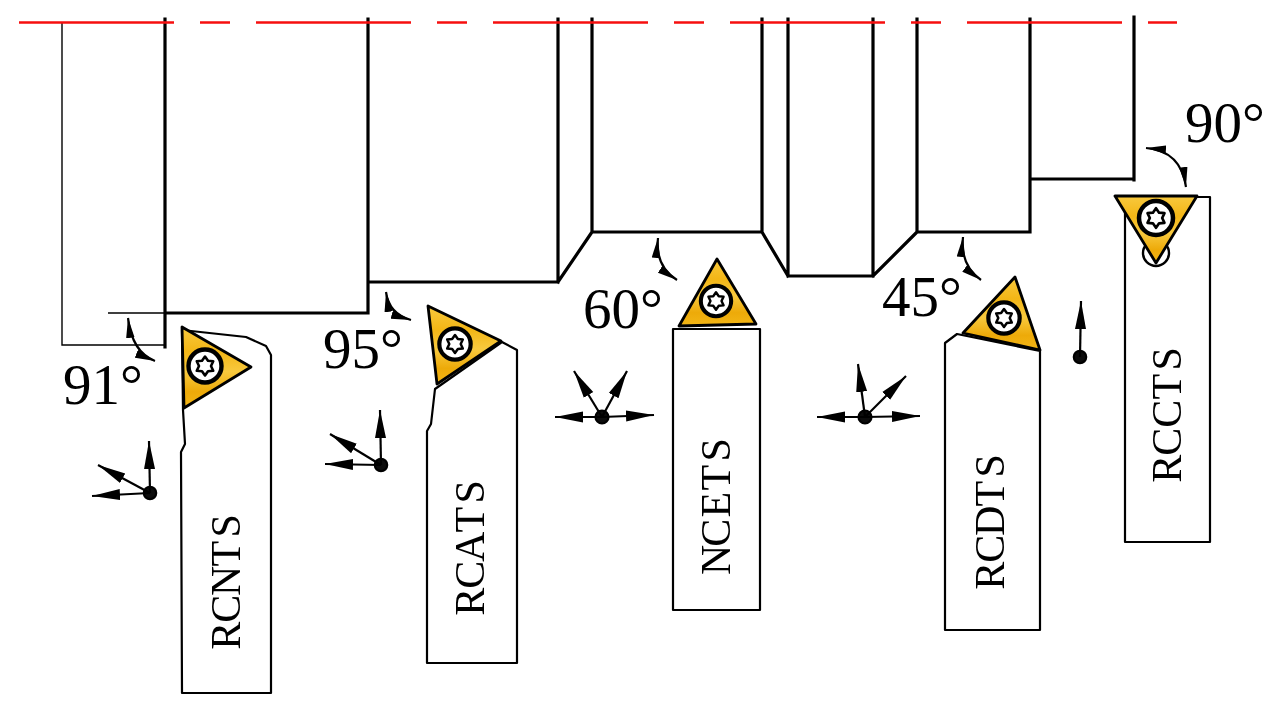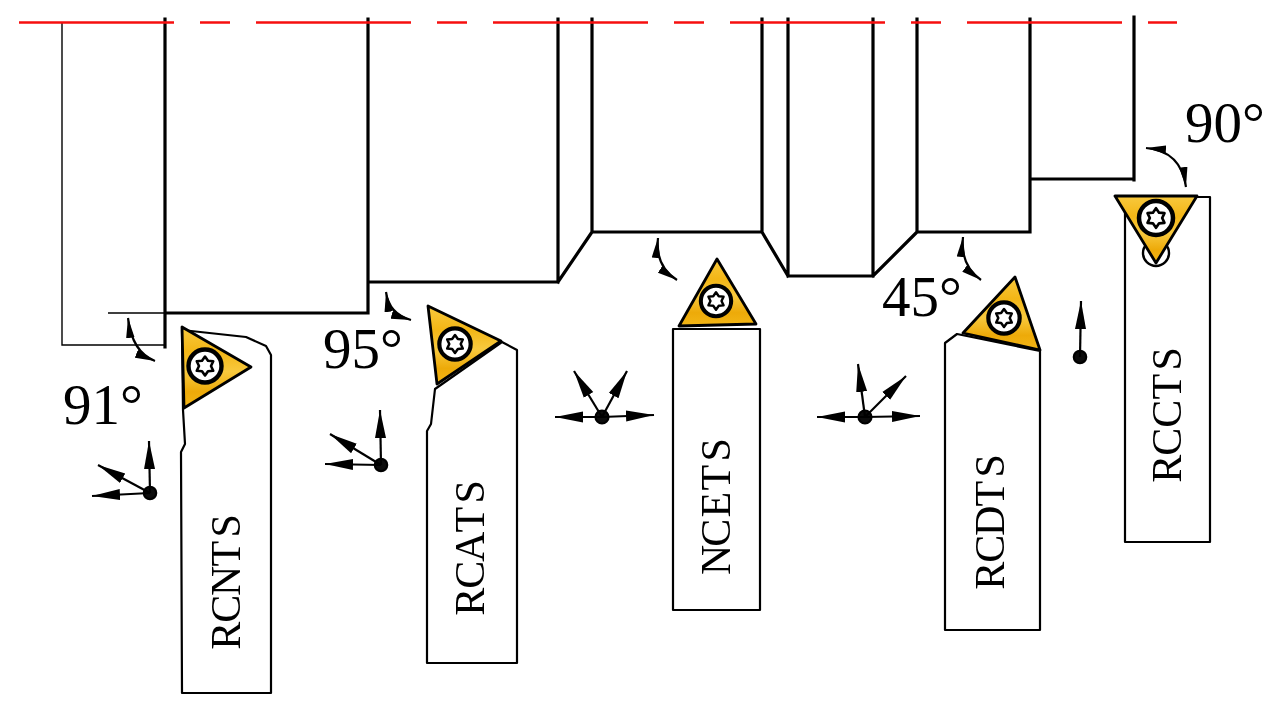--- a/index.html
+++ b/index.html
@@ -130,22 +130,23 @@
       <polygon points="1115,196 1197,196 1156,263" fill="url(#goldgrad)" stroke="#000" stroke-width="2.8" stroke-linejoin="round"></polygon>
       <use href="#torx" transform="translate(1156,218) scale(1.03)"></use>
       <path d="M1146,148 Q1181,151 1186,187" fill="none" stroke="#000" stroke-width="2.2" marker-start="url(#ah-d)" marker-end="url(#ah-d)"></path>
       <g stroke="#000" stroke-width="2.2">
         <circle cx="1080" cy="357" r="6.2" fill="#0c0c0c"></circle>
         <line x1="1080" y1="357" x2="1081" y2="301" marker-end="url(#ah-f)"></line>
       </g>
     </g>
   </svg>
 
-  <div class="alabel" style="left:43px;top:376px;font-family:Liberation Serif, serif;">91°</div>
+  <div class="alabel" style="left:43px;top:356px;font-family:Liberation Serif, serif;">91°</div>
   <div class="alabel" style="left:303px;top:320px;">95°</div>
+  <div class="alabel" style="left:563px;top:280px;">60°</div>
   <div class="alabel" style="left:862px;top:268px;text-align:center;">45°</div>
   <div class="alabel" style="left:1165px;top:94px;">90°</div>
 
   <div class="vlabel" style="left:202px;top:512px;">
       <span>S</span>
       <span>T</span>
       <span>N</span>
       <span>C</span>
       <span>R</span>
     </div>

